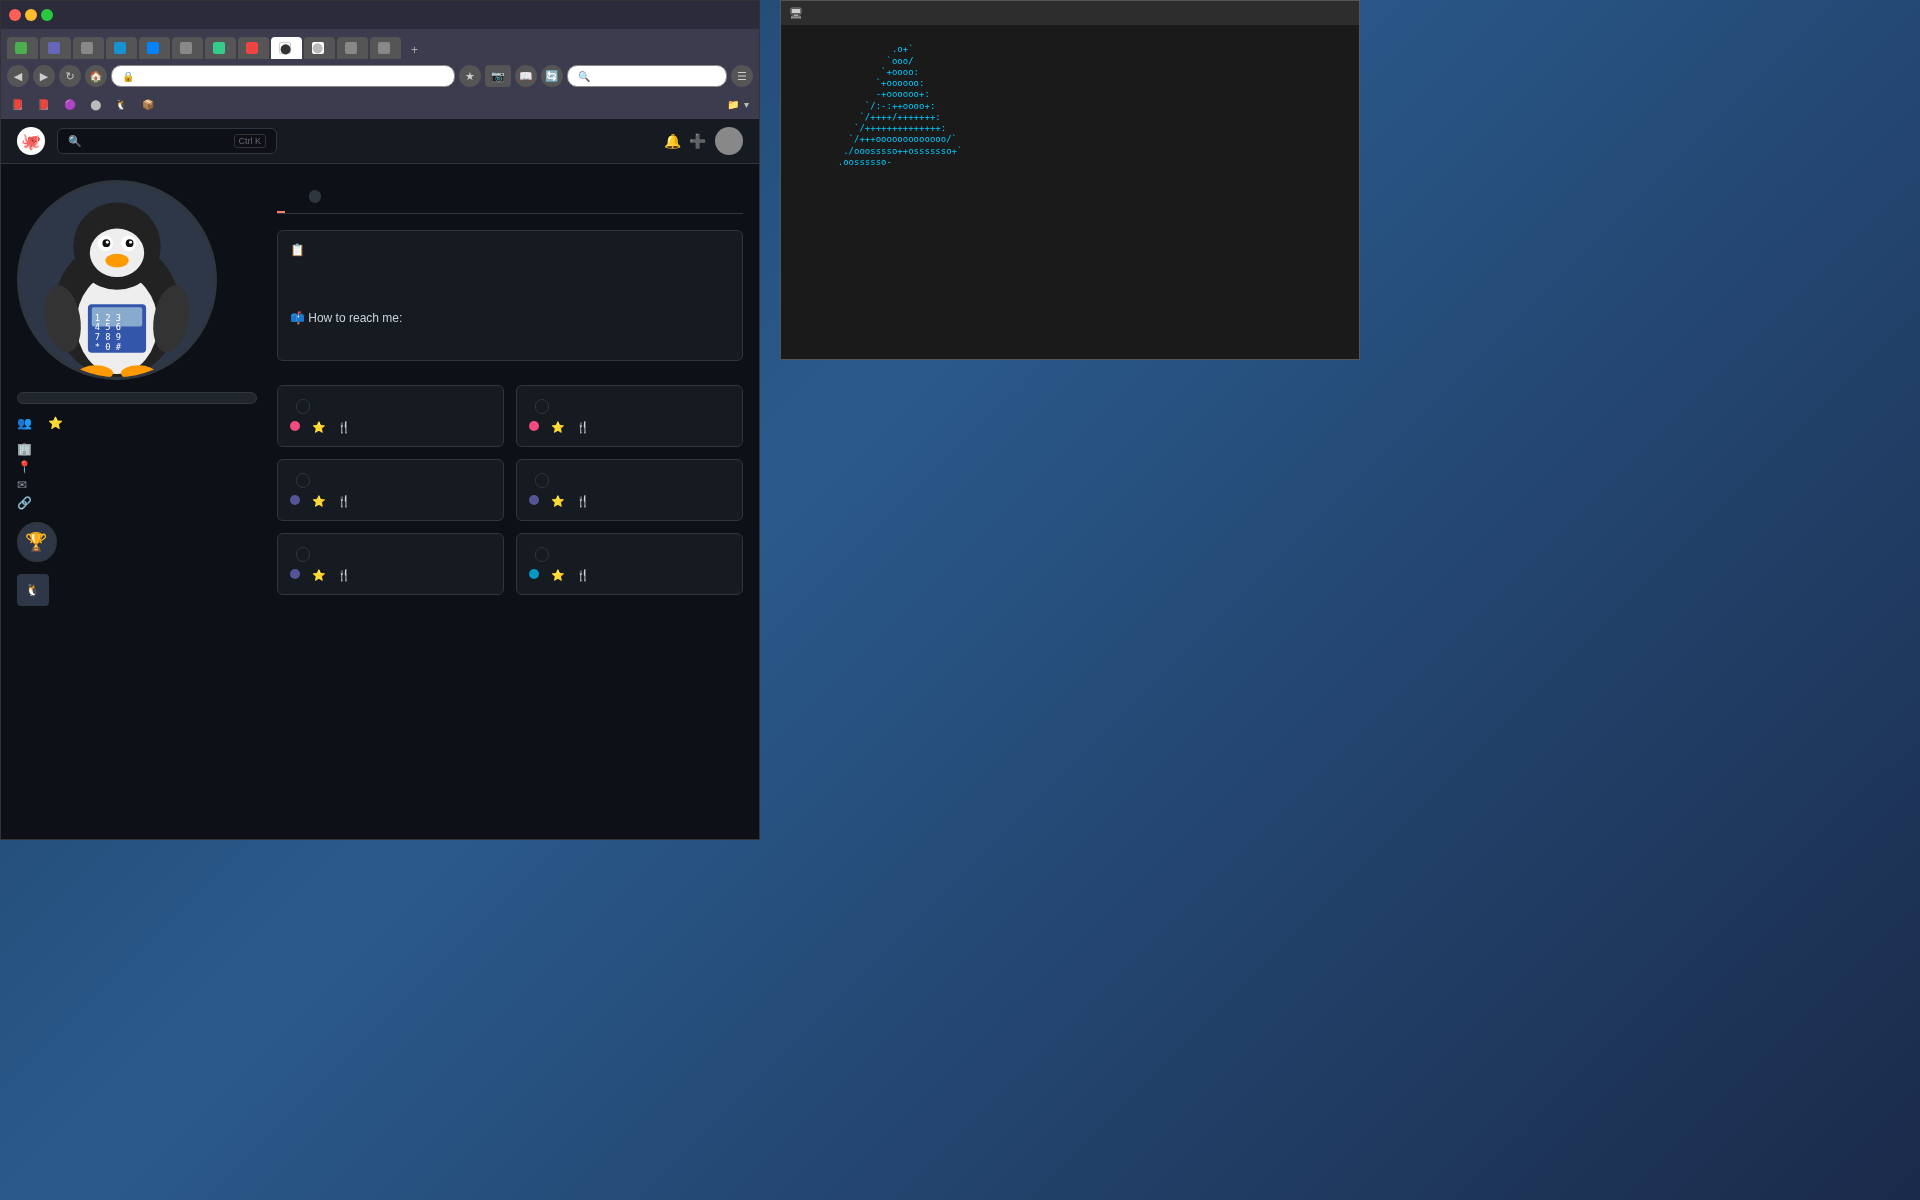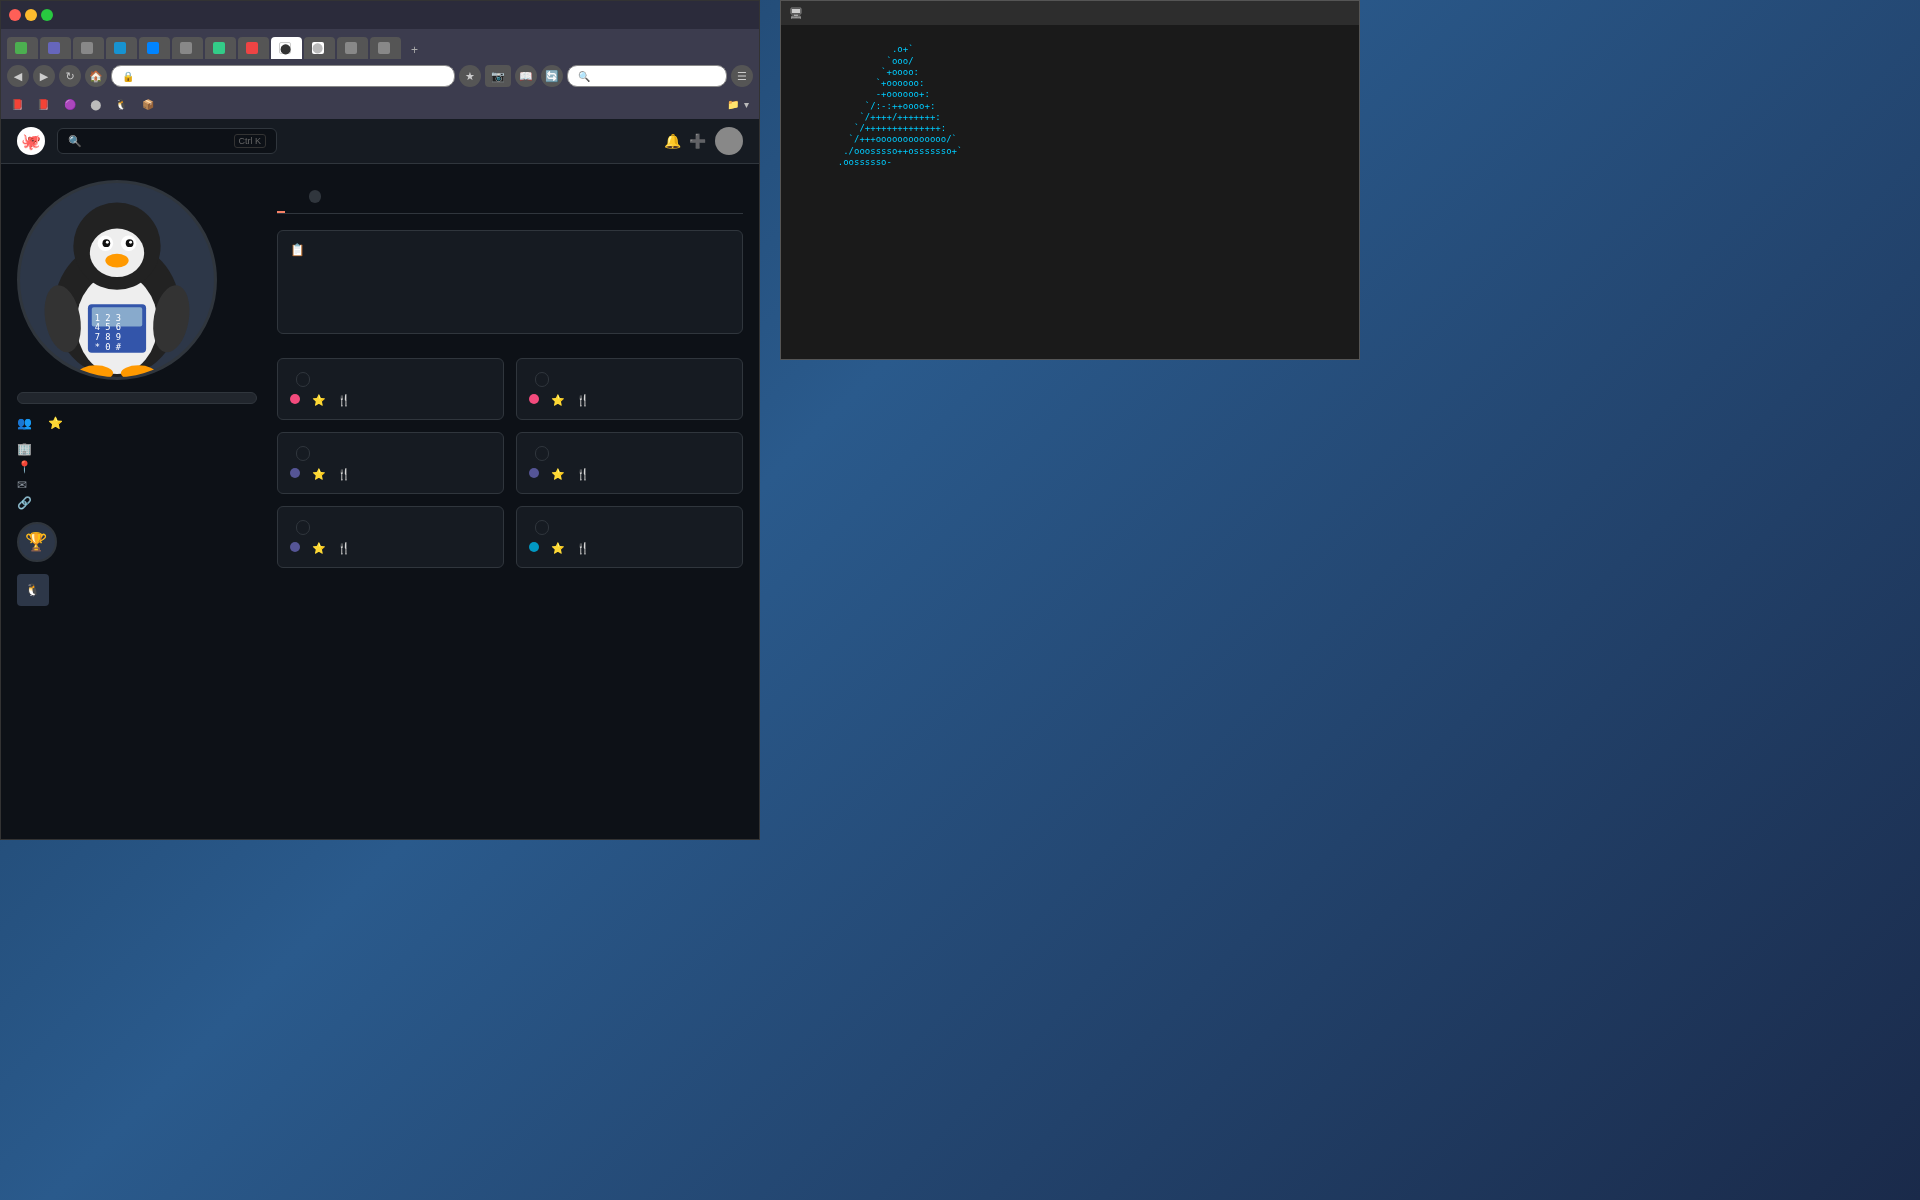--- a/index.html
+++ b/index.html
@@ -687,20 +687,21 @@
           <div class="readme-box">
             <div class="readme-title">
               <span>📋</span>
               <span></span>
             </div>
             <div class="readme-item"><span></span></div>
             <div class="readme-item"><span></span></div>
             <div class="readme-item"><span></span></div>
             <div class="readme-item"><span></span></div>
             <div class="readme-item"><span></span></div>
+            <div class="readme-item">📫 How to reach me: <span class="readme-link"></span></div>
             <div class="readme-item"><span></span></div>
             <div class="readme-item"><span></span></div>
           </div>
 
           <div class="repos-section">
             <div class="repos-header">
               <span class="repos-title"></span>
               <span style="color:#58a6ff;font-size:12px;cursor:pointer;"></span>
             </div>
             <div class="repo-grid">

